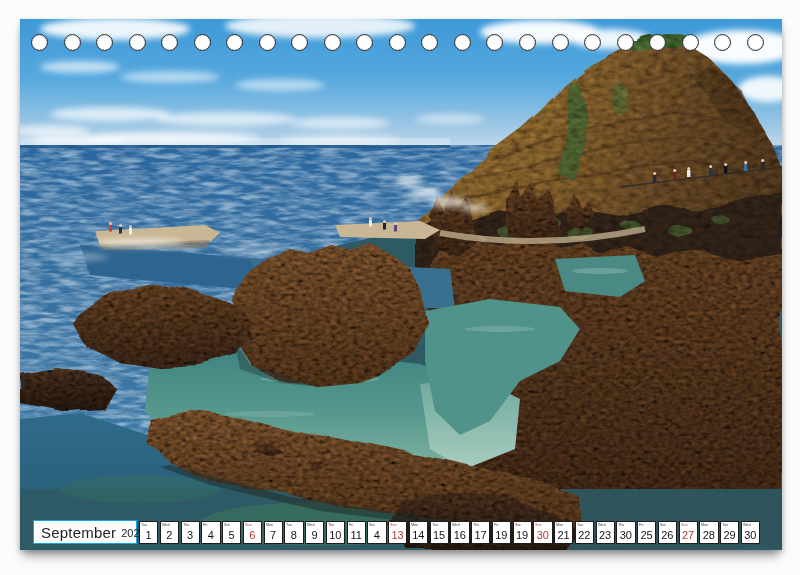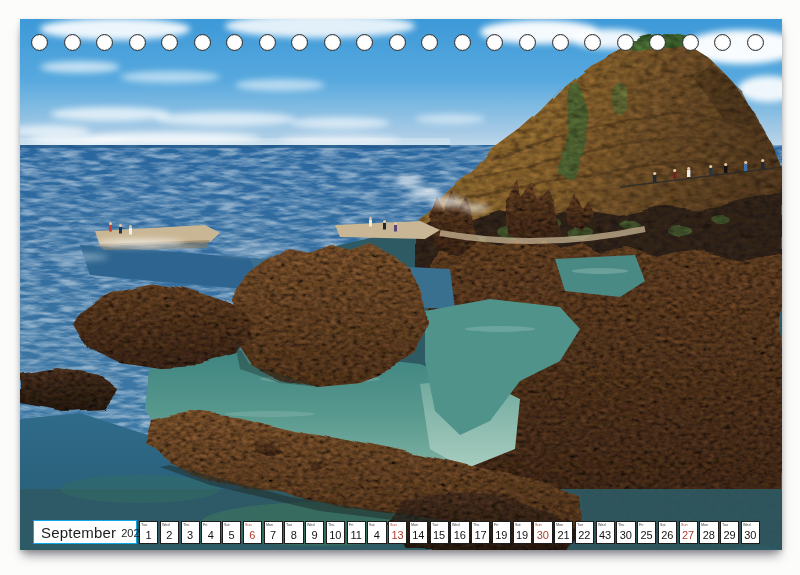--- a/index.html
+++ b/index.html
@@ -366,21 +366,21 @@
           <div class="day-cell">
             <div class="day-abbr">Mon</div>
             <div class="day-num">21</div>
           </div>
           <div class="day-cell">
             <div class="day-abbr">Tue</div>
             <div class="day-num">22</div>
           </div>
           <div class="day-cell">
             <div class="day-abbr">Wed</div>
-            <div class="day-num">43</div>
+            <div class="day-num">23</div>
           </div>
           <div class="day-cell">
             <div class="day-abbr">Thu</div>
             <div class="day-num">30</div>
           </div>
           <div class="day-cell">
             <div class="day-abbr">Fri</div>
             <div class="day-num">25</div>
           </div>
           <div class="day-cell">

